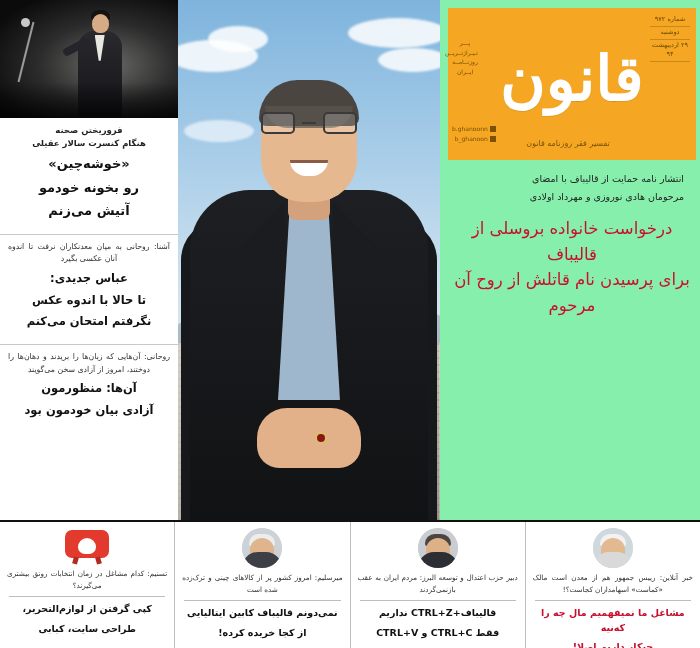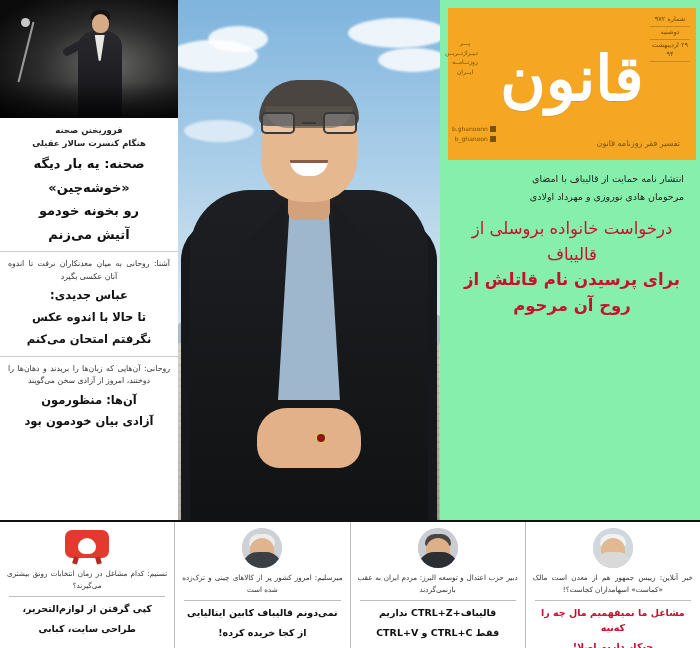--- a/index.html
+++ b/index.html
@@ -78,21 +78,21 @@
   .cp-mic-head {
     position: absolute; left: 12%; top: 15%;
     width: 9px; height: 9px;
     background: #c8c8c8; border-radius: 50%;
   }
   .cp-glow {
     position: absolute; left: 0; bottom: 0; width: 100%; height: 36px;
     background: linear-gradient(rgba(0,0,0,0) 0%, rgba(0,0,0,0.75) 100%);
   }
 
-  .left-block { padding: 6px 8px 7px 8px; border-bottom: 1px solid #c9c9c9; }
+  .left-block { padding: 6px 8px 13px 8px; border-bottom: 1px solid #c9c9c9; }
   .kicker {
     font-size: 8.5px; line-height: 1.55; color: #222;
     text-align: center; font-weight: bold;
   }
   .kicker-plain {
     font-size: 7.8px; line-height: 1.6; color: #333;
     text-align: justify; text-align-last: center;
   }
   .headline-left {
     font-size: 13px; line-height: 1.5; color: #111;
@@ -251,22 +251,22 @@
   }
   .mast-date div { border-bottom: 1px solid rgba(0,0,0,.18); padding: 1px 0; }
   .mast-logo {
     font-family: Liberation Sans, sans-serif;
     font-size: 62px; font-weight: bold; color: #ffffff;
     line-height: 1; letter-spacing: -2px;
     text-shadow: 0 1px 0 rgba(0,0,0,.08);
     margin-top: -10px;
   }
   .mast-sub {
-    position: absolute; bottom: 12px; left: 0; right: 16px;
-    font-size: 8px; color: #7a5200; margin-top: 36px;
+    position: absolute; bottom: 12px; left: 0; right: 8px;
+    text-align: center; font-size: 8px; color: #7a5200; margin-top: 36px;
   }
   .mast-side {
     position: absolute; left: 4px; top: 30px;
     width: 26px;
     font-size: 6px; color: #7a5200; line-height: 1.6; text-align: center;
   }
   .mast-social {
     position: absolute; left: 4px; bottom: 16px;
     font-size: 6px; color: #7a5200; line-height: 1.7; text-align: right;
   }
@@ -279,21 +279,21 @@
     text-align: right;
   }
   .right-head {
     padding: 6px 10px 10px 10px;
     text-align: center;
   }
   .right-head .l1 {
     font-size: 16.5px; font-weight: normal; color: #c8102e; line-height: 1.55;
   }
   .right-head .l2 {
-    font-size: 16.5px; font-weight: bold; color: #c8102e; line-height: 1.55;
+    font-size: 16.5px; font-weight: normal; color: #c8102e; line-height: 1.55;
   }
 
   
   .bottom {
     position: absolute;
     left: 0; top: 520px;
     width: 700px; height: 128px;
     border-top: 2px solid #111;
     display: flex;
     direction: rtl;
@@ -370,21 +370,20 @@
         <div class="cp-head"></div>
         <div class="cp-shirt"></div>
         <div class="cp-arm"></div>
       </div>
       <div class="cp-glow"></div>
     </div>
 
     <div class="left-block">
       <div class="kicker">فروریختن صحنه</div>
       <div class="kicker">هنگام کنسرت سالار عقیلی</div>
-      <div class="headline-left">صحنه: یه بار دیگه</div>
       <div class="headline-left">«خوشه‌چین»</div>
       <div class="headline-left">رو بخونه خودمو</div>
       <div class="headline-left">آتیش می‌زنم</div>
     </div>
 
     <div class="left-block">
       <div class="kicker-plain">آشنا: روحانی به میان معدنکاران نرفت تا اندوه آنان عکسی بگیرد</div>
       <div class="headline-left-sm">عباس جدیدی:</div>
       <div class="headline-left-sm">تا حالا با اندوه عکس</div>
       <div class="headline-left-sm">نگرفتم امتحان می‌کنم</div>

